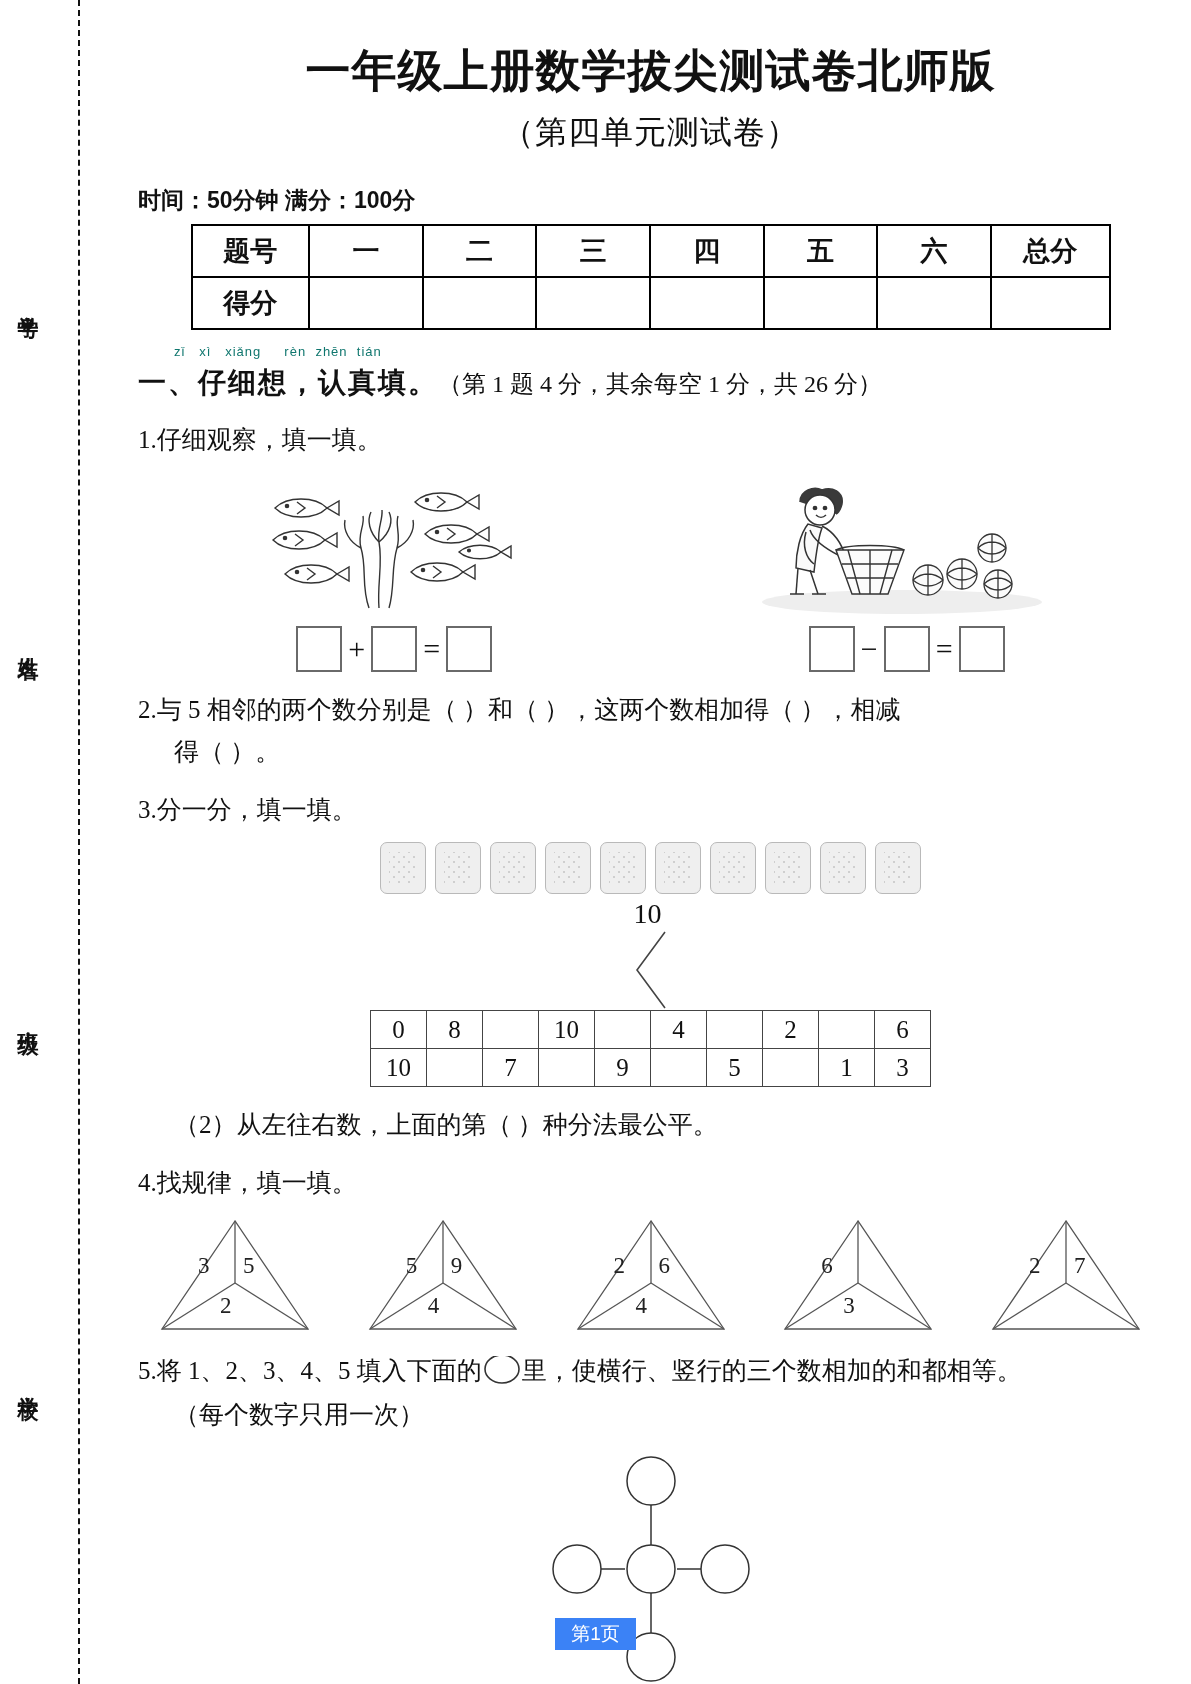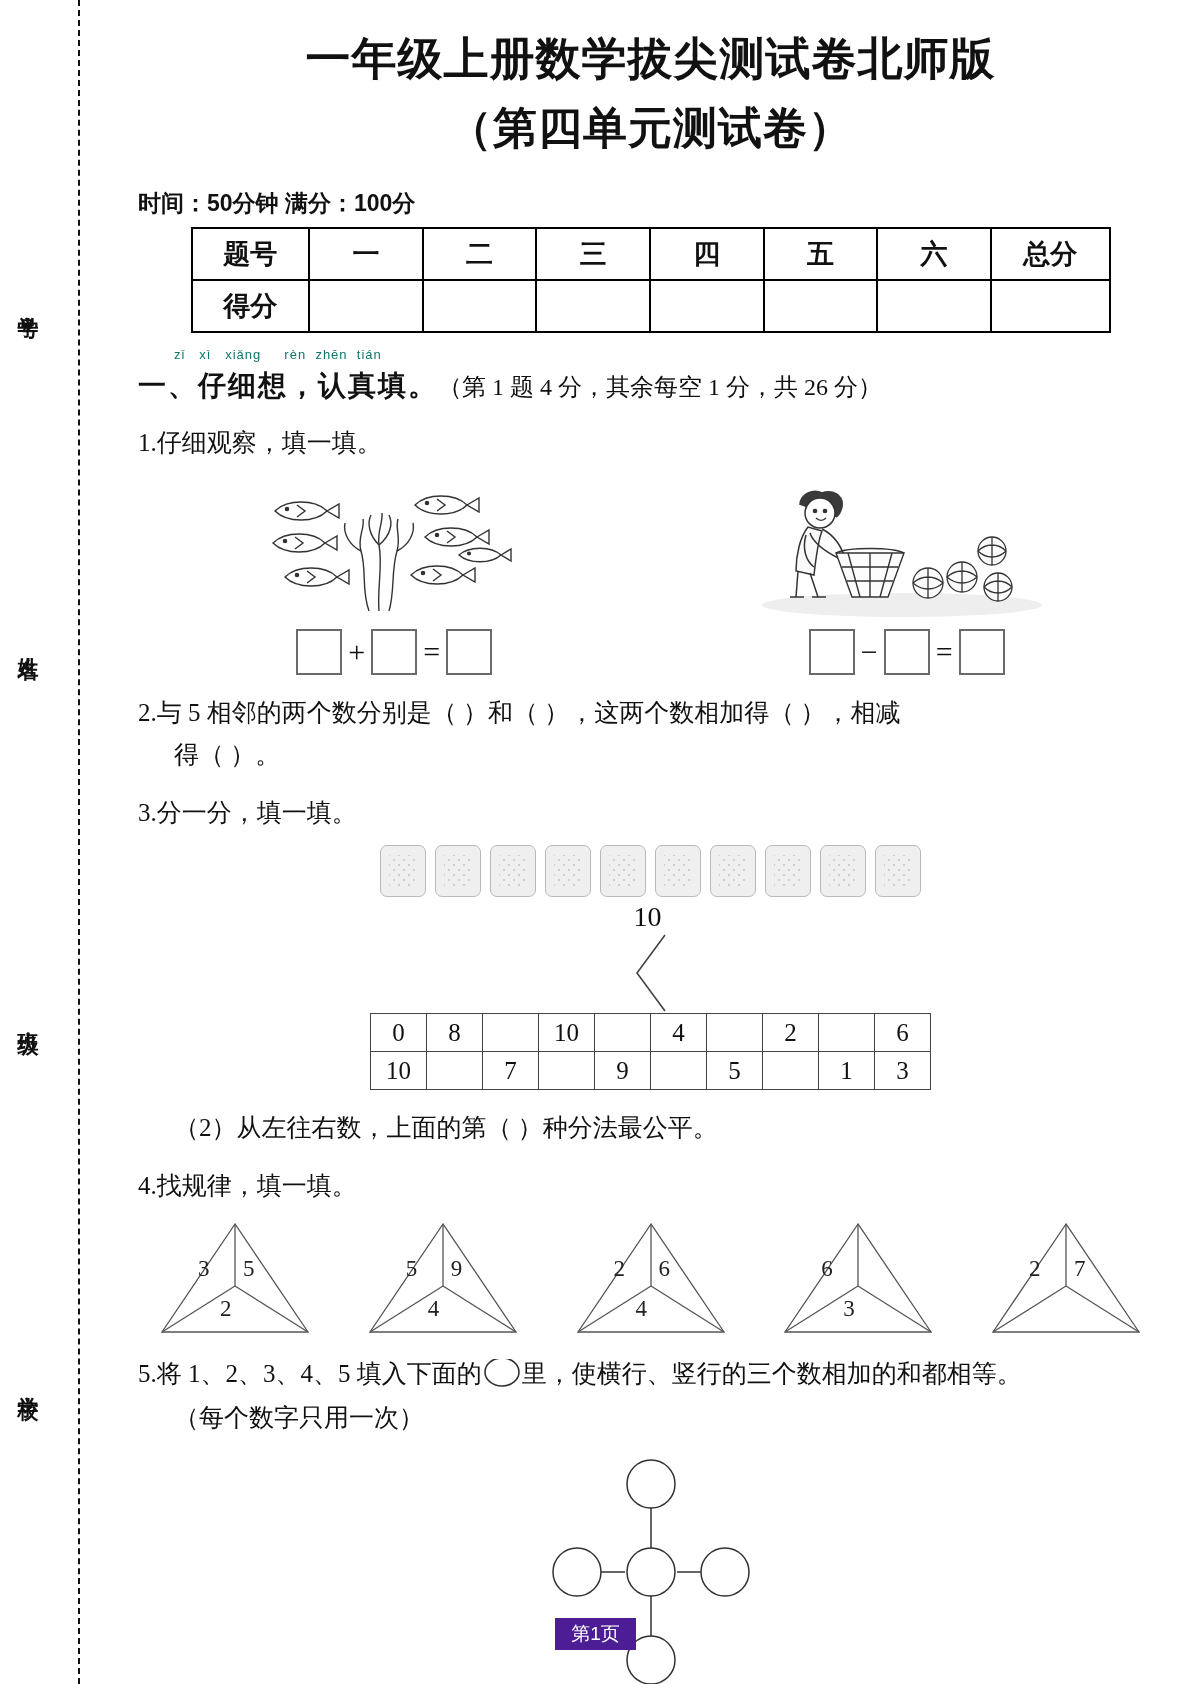--- a/index.html
+++ b/index.html
@@ -32,38 +32,38 @@
     white-space:nowrap;
   }
   #vl-0 { top:300px; }
   #vl-1 { top:640px; }
   #vl-2 { top:1015px; }
   #vl-3 { top:1380px; }
 
   
   #sheet {
     position:absolute; left:110px; top:0; width:1081px; height:1684px;
-    padding:0 28px;
+    padding:12px 28px;
   }
 
   h1.title {
     margin:32px 0 0 0;
     text-align:center;
     font-family:"Liberation Sans", sans-serif;
     font-weight:bold;
     font-size:45px;
     letter-spacing:1px;
     line-height:1.18;
   }
   h2.subtitle {
     margin:14px 0 0 0;
     text-align:center;
     font-family:"Liberation Sans", sans-serif;
-    font-weight:bold;
-    font-size:44px;
+    font-weight:normal;
+    font-size:32px;
     letter-spacing:1px;
   }
 
   .meta-line {
     margin-top:30px;
     padding-right:18px;
     font-family:"Liberation Sans", sans-serif;
     font-weight:bold;
     font-size:23px;
   }
@@ -188,21 +188,21 @@
   
   .cross-wrap { margin-top:18px; display:flex; justify-content:center; }
 
   
   .footer {
     position:absolute; left:0; right:0; bottom:34px;
     text-align:center;
   }
   .footer .pill {
     display:inline-block;
-    background:#4c1d95;
+    background:#3b82f6;
     color:#fff;
     font-family:"Liberation Sans", sans-serif;
     font-size:19px;
     padding:3px 16px;
   }
 </style>
 </head>
 <body>
 
 <div id="left-margin">

